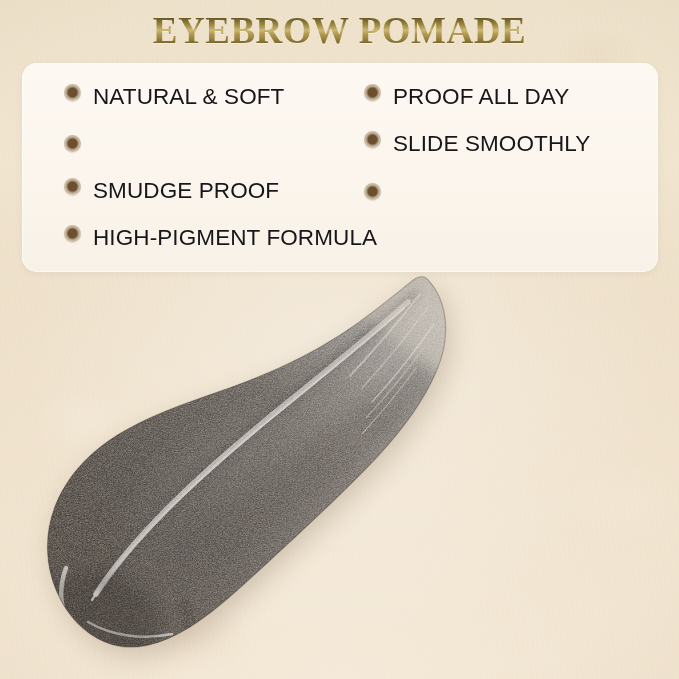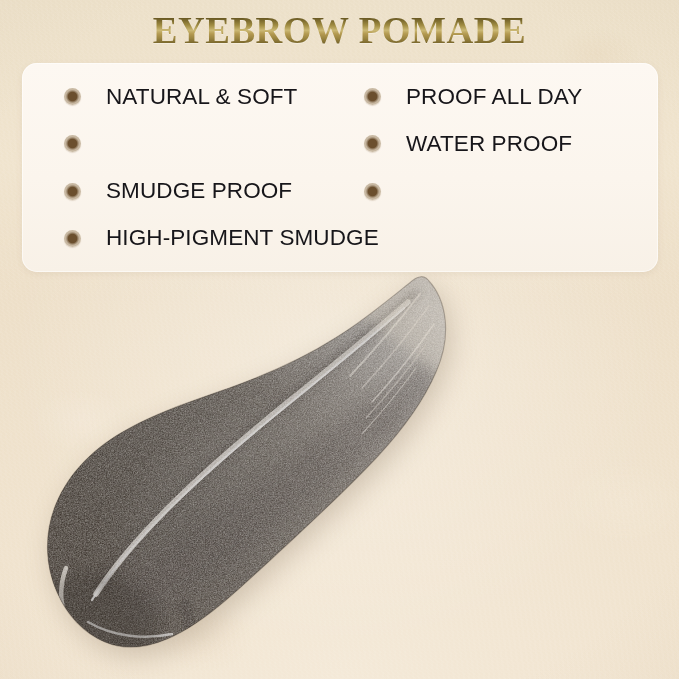--- a/index.html
+++ b/index.html
@@ -125,22 +125,21 @@
     inset: 0;
     display: grid;
     grid-template-columns: 300px 1fr;
     grid-template-rows: repeat(4, 1fr);
     padding: 10px 0 10px 42px;
     box-sizing: border-box;
     align-items: center;
   }
   .feature {
     display: flex;
-    align-items: center;
-    gap: 25px;
+    gap: 12px;
   }
   .bullet {
     flex: 0 0 auto;
     width: 17px;
     height: 17px;
     border-radius: 50%;
     background:
       radial-gradient(circle at 50% 50%,
         #6b4f2e 0%, #6b4f2e 36%,
         #8a7356 42%,
@@ -337,36 +336,36 @@
 
       <div class="feature">
         <span class="bullet"></span>
         <span class="feature-label">PROOF ALL DAY</span>
       </div>
 
       <div class="feature">
         <span class="bullet"></span>
       </div>
 
-
-      <div class="feature">
-        <span class="bullet"></span>
-        <span class="feature-label">WATER PROOF</span>
-      </div>
+      <div class="feature">
+        <span class="bullet"></span>
+        <span class="feature-label">SLIDE SMOOTHLY</span>
+      </div>
+
 
       <div class="feature">
         <span class="bullet"></span>
         <span class="feature-label">SMUDGE PROOF</span>
       </div>
 
       <div class="feature">
         <span class="bullet"></span>
       </div>
 
       <div class="feature">
         <span class="bullet"></span>
-        <span class="feature-label">HIGH-PIGMENT SMUDGE</span>
+        <span class="feature-label">HIGH-PIGMENT FORMULA</span>
       </div>
 
     </div>
   </div>
 
 </div>
 
 </body></html>

